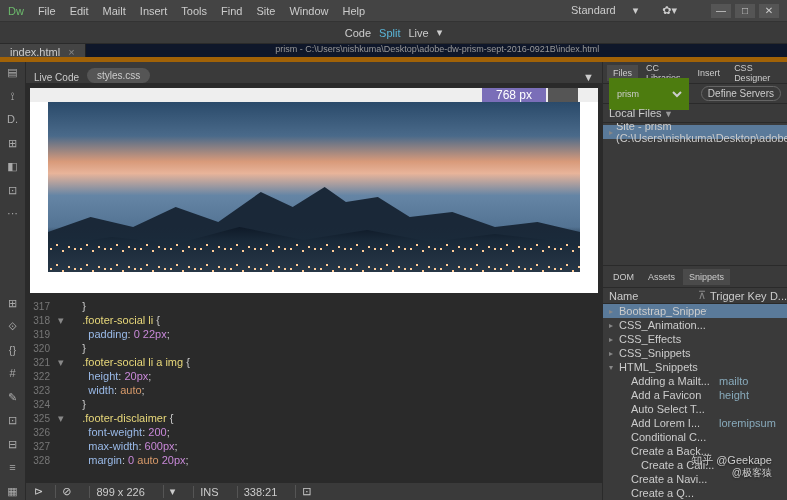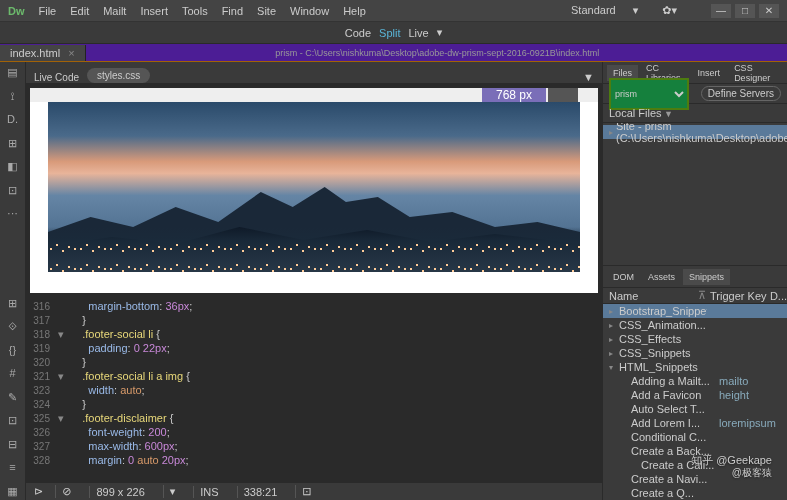--- a/index.html
+++ b/index.html
@@ -1,26 +1,26 @@
 <!DOCTYPE html>
 <html><head>
 <meta charset="utf-8">
 <style>
 *{margin:0;padding:0;box-sizing:border-box;font-family:"Segoe UI",Tahoma,sans-serif;font-size:11px;color:#ccc}
 body{background:#444;width:787px;height:500px;overflow:hidden;position:relative}
 .menubar{height:22px;background:#444;display:flex;align-items:center;padding:0 8px;border-bottom:1px solid #333}
-.logo{color:#6cba6c;font-weight:bold;font-size:13px;margin-right:10px}
+.logo{color:#6cba6c;font-weight:normal;font-size:13px;margin-right:10px}
 .menubar span{margin-right:14px;cursor:pointer;font-size:11px}
 .menubar .right{margin-left:auto;display:flex;align-items:center;gap:10px}
 .winctl{display:flex;gap:4px;margin-left:10px}
 .winctl div{width:20px;height:14px;background:#555;display:flex;align-items:center;justify-content:center;font-size:10px}
 .viewbar{height:22px;background:#3a3a3a;display:flex;align-items:center;justify-content:center;gap:8px;border-bottom:1px solid #2a2a2a}
 .viewbar span{font-size:11px;cursor:pointer}
 .viewbar .active{color:#5ab5d8}
-.titlebar{height:18px;background:#4c1d95;display:flex;align-items:center;padding:0;border-bottom:1px solid #a16207}
+.titlebar{height:18px;background:#0f172a;display:flex;padding:0;border-bottom:5px solid #a16207}
 .titlebar .tab{background:#444;padding:2px 10px;font-size:10px;border-right:1px solid #222;margin-right:2px}
 .titlebar .tab .x{margin-left:8px;color:#888}
 .titlebar .path{flex:1;text-align:center;font-size:9px;color:#999}
 .subbar{height:22px;background:#3a3a3a;display:flex;align-items:flex-end;padding:0 8px;border-bottom:1px solid #2a2a2a}
 .subbar .lbl{font-size:10px;margin-right:8px}
 .subbar .pill{background:#555;padding:2px 10px;border-radius:10px;font-size:10px}
 .main{display:flex;height:438px}
 .toolcol{width:26px;background:#3a3a3a;border-right:1px solid #2a2a2a;display:flex;flex-direction:column;align-items:center;padding-top:4px;gap:8px}
 .toolcol div{width:16px;height:16px;color:#aaa;font-size:11px;text-align:center;cursor:pointer}
 .center{flex:1;display:flex;flex-direction:column;background:#2a2a2a;min-width:0}
@@ -38,21 +38,21 @@
 .ln{width:32px;text-align:right;color:#777;padding-right:8px;font-size:10px}
 .ct{white-space:pre}
 .sel{color:#e8d87a}.prop{color:#9abae8}.val{color:#d89a6a}.num{color:#c888d8}.pun{color:#ccc}.fold{color:#888}
 .statusbar{height:18px;background:#3a3a3a;border-top:1px solid #2a2a2a;display:flex;align-items:center;padding:0 8px;gap:12px;font-size:9px;color:#aaa}
 .statusbar .seg{padding:0 6px;border-left:1px solid #555}
 .panels{width:185px;background:#3a3a3a;border-left:1px solid #2a2a2a;display:flex;flex-direction:column}
 .ptabs{height:22px;display:flex;align-items:center;border-bottom:1px solid #2a2a2a;padding:0 4px;gap:2px}
 .ptabs span{padding:3px 6px;font-size:9px;cursor:pointer}
 .ptabs .active{background:#4a4a4a}
 .phead{height:20px;display:flex;align-items:center;padding:0 6px;background:#3a3a3a;border-bottom:1px solid #2a2a2a}
-.phead select{background:#15803d;border:2px solid #4d7c0f;color:#ccc;font-size:9px;flex:1;height:32px}
+.phead select{background:#4d7c0f;border:4px solid #4d7c0f;color:#ccc;font-size:9px;flex:1;height:32px}
 .phead .btn{font-size:10px;padding:1px 6px;border:1px solid #666;border-radius:8px;margin-left:12px}
 .plabel{padding:3px 6px;font-size:9px;color:#999;border-bottom:1px solid #2a2a2a}
 .tree{padding:2px 0;font-size:9px;flex:1;overflow:hidden}
 .tree .row{display:flex;align-items:center;padding:1px 6px;cursor:pointer;height:14px}
 .tree .row.sel{background:#5a7a9a}
 .tree .ic{width:10px;font-size:8px;color:#888}
 .tree .fic{width:12px;height:10px;margin-right:3px}
 .folder{background:linear-gradient(#6a8aaa,#4a6a8a)}
 .file{background:#ccc}
 .midpanel{border-top:1px solid #2a2a2a}
@@ -143,25 +143,20 @@
               <path d="M0,100 L0,60 L40,45 L80,55 L120,35 L160,50 L200,20 L230,35 L260,15 L280,30 L310,25 L340,45 L380,40 L420,55 L460,50 L500,60 L500,100 Z" fill="#1a2838"></path>
               <path d="M0,100 L0,75 L60,65 L120,72 L180,55 L240,68 L300,58 L360,70 L420,62 L500,72 L500,100 Z" fill="#0f1a28"></path>
             </svg></div>
         <div class="city"></div>
           <div class="lights"></div>
       </div>
     </div>
 
     <div class="code" id="code">
         <div class="line">
-          <span class="ln">316</span>
-          <span class="fold" style="width: 12px;"> </span>
-          <span class="ct">      <span class="prop">margin-bottom</span><span class="pun">: </span><span class="num">36px</span><span class="pun">;</span></span>
-        </div>
-        <div class="line">
           <span class="ln">317</span>
           <span class="fold" style="width: 12px;"> </span>
           <span class="ct">    <span class="pun">}</span></span>
         </div>
         <div class="line">
           <span class="ln">318</span>
           <span class="fold" style="width: 12px;">▾</span>
           <span class="ct">    <span class="sel">.footer-social li </span><span class="pun">{</span></span>
         </div>
         <div class="line">
@@ -171,20 +166,25 @@
         </div>
         <div class="line">
           <span class="ln">320</span>
           <span class="fold" style="width: 12px;"> </span>
           <span class="ct">    <span class="pun">}</span></span>
         </div>
         <div class="line">
           <span class="ln">321</span>
           <span class="fold" style="width: 12px;">▾</span>
           <span class="ct">    <span class="sel">.footer-social li a img </span><span class="pun">{</span></span>
+        </div>
+        <div class="line">
+          <span class="ln">322</span>
+          <span class="fold" style="width: 12px;"> </span>
+          <span class="ct">      <span class="prop">height</span><span class="pun">: </span><span class="num">20px</span><span class="pun">;</span></span>
         </div>
         <div class="line">
           <span class="ln">323</span>
           <span class="fold" style="width: 12px;"> </span>
           <span class="ct">      <span class="prop">width</span><span class="pun">: </span><span class="val">auto</span><span class="pun">;</span></span>
         </div>
         <div class="line">
           <span class="ln">324</span>
           <span class="fold" style="width: 12px;"> </span>
           <span class="ct">    <span class="pun">}</span></span>

